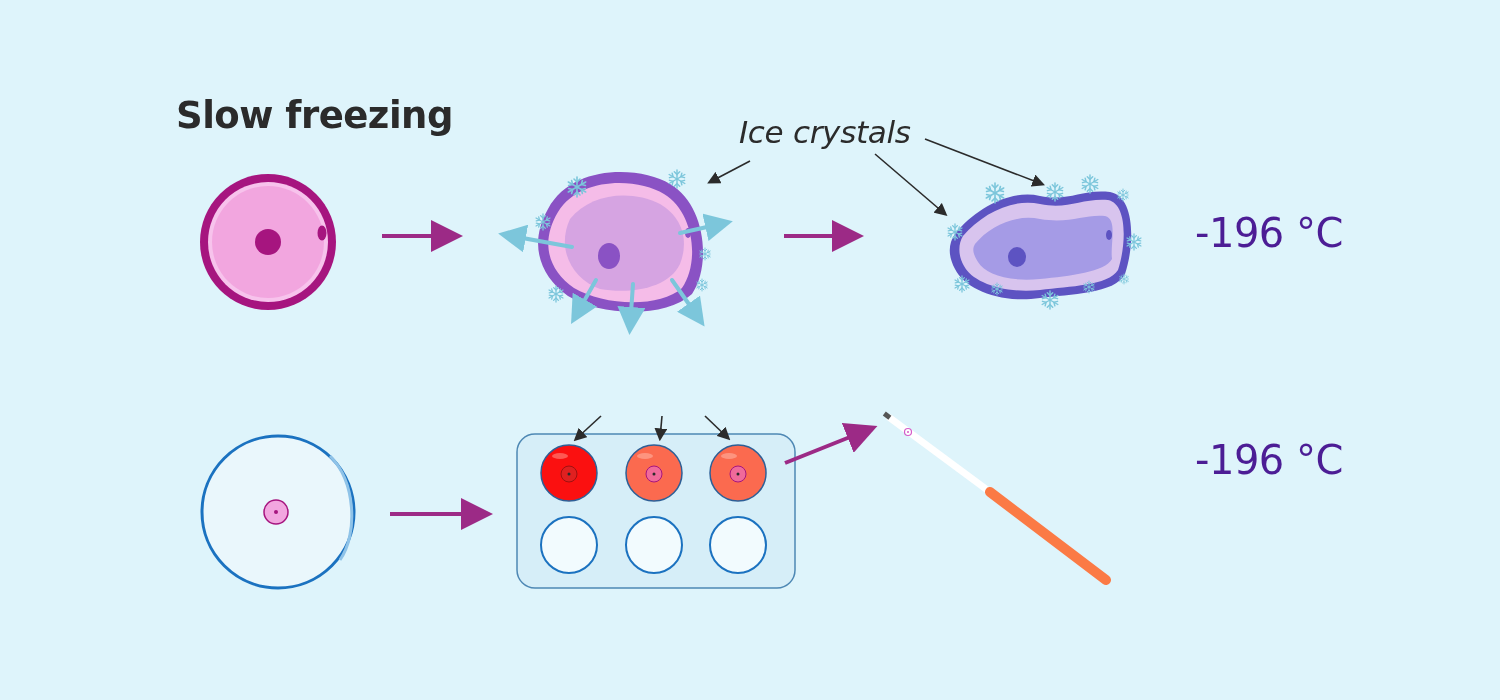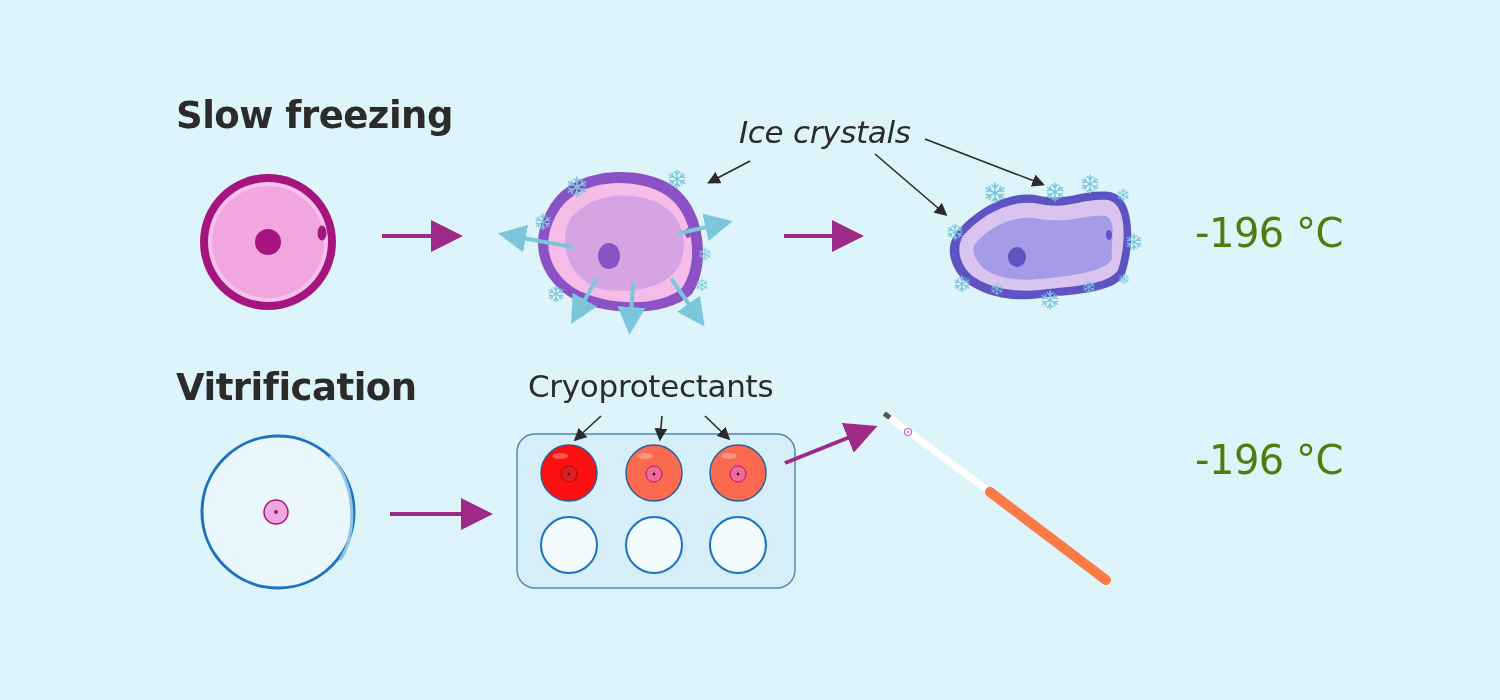--- a/index.html
+++ b/index.html
@@ -13,21 +13,21 @@
   .title {
     position: absolute; font-weight: bold; color: #2b2b2b;
     font-size: 37px; letter-spacing: -0.5px;
     font-family: "DejaVu Sans", sans-serif;
   }
   .label {
     position: absolute; color: #2b2b2b; font-size: 31px;
     font-family: "DejaVu Sans", sans-serif; letter-spacing: -0.3px;
   }
   .temp {
-    position: absolute; color: #4d7c0f; font-size: 40px;
+    position: absolute; color: #4c1d95; font-size: 40px;
     font-family: "DejaVu Sans", sans-serif; letter-spacing: -0.5px;
   }
   svg { position: absolute; left: 0; top: 0; }
 </style>
 </head>
 <body>
 
 <div class="stage">
 
   <svg width="1500" height="700" viewBox="0 0 1500 700">
@@ -157,17 +157,15 @@
       <rect x="884" y="409" width="7" height="5" fill="#555555" transform="rotate(37 887 411)"></rect>
       <circle cx="908" cy="428" r="3.5" fill="none" stroke="#d45cc8" stroke-width="1.2"></circle>
       <circle cx="908" cy="428" r="1" fill="#d45cc8"></circle>
     </g>
   </svg>
 
   <div class="title" style="left:176px; top:90px;">Slow freezing</div>
   <div class="label" style="left:739px; top:110px;font-style:italic;">Ice crystals</div>
   <div class="temp" style="left:1195px; top:206px;">-196 °C</div>
 
-  <div class="title" style="left:176px; top:362px;">Vitrification</div>
-  <div class="label" style="left:528px; top:364px;">Cryoprotectants</div>
   <div class="temp" style="left:1195px; top:433px;">-196 °C</div>
 
 </div>
 
 </body></html>

